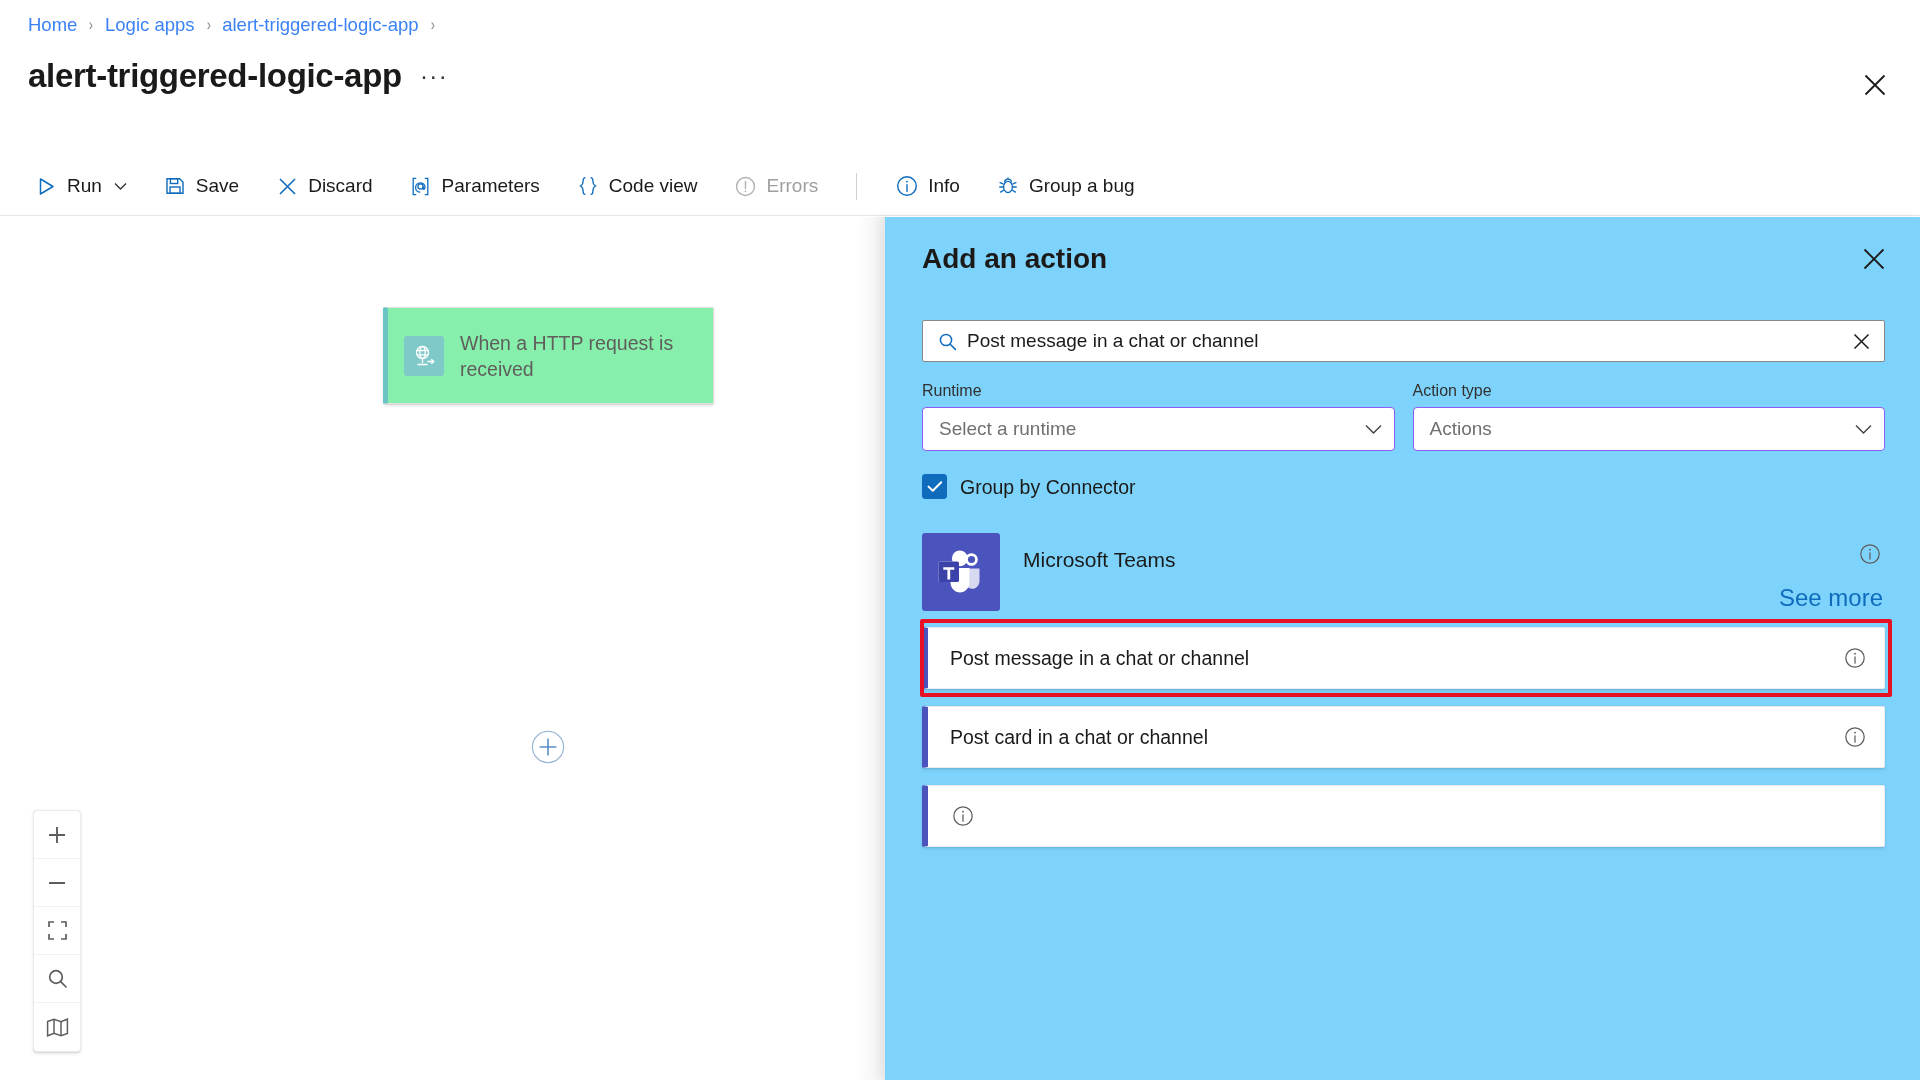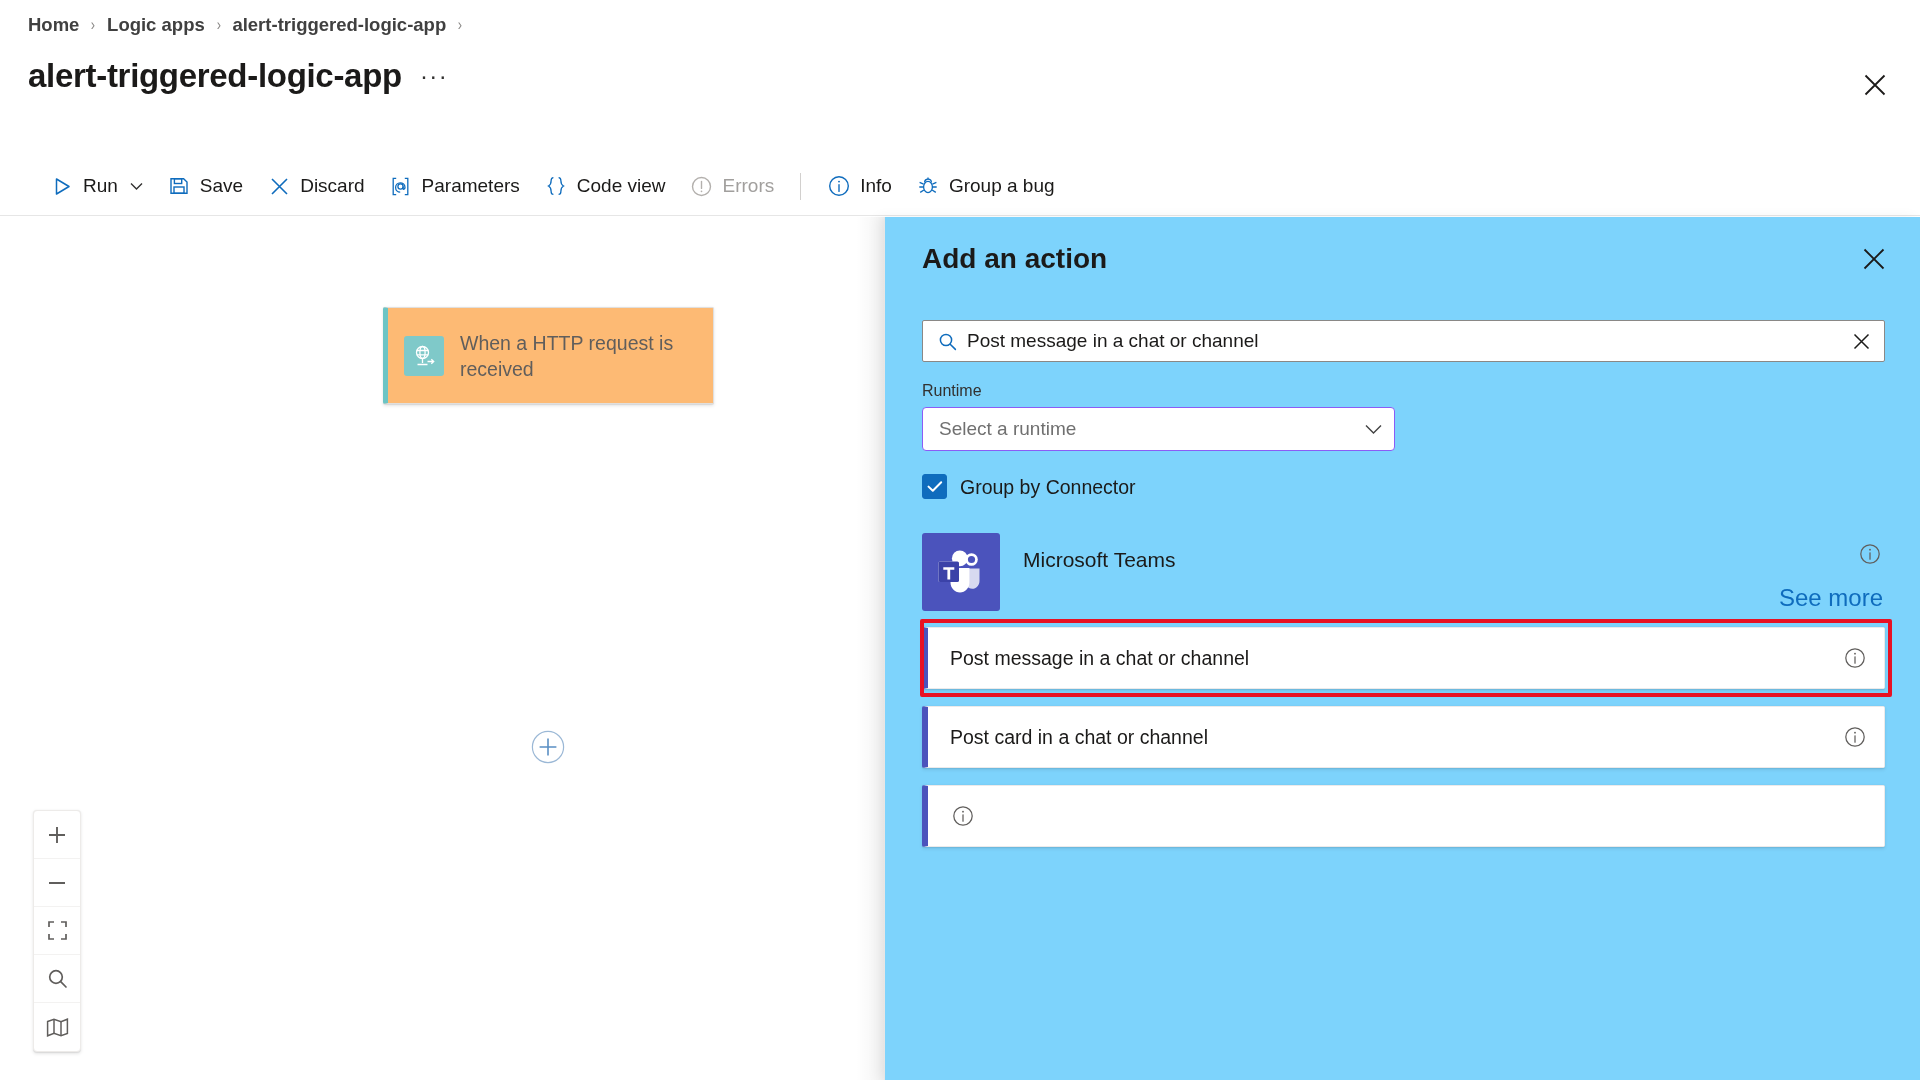--- a/index.html
+++ b/index.html
@@ -12,21 +12,21 @@
     color: #323130;
   }
   #app { position: relative; width: 1920px; height: 1080px; }
 
   
   .breadcrumb {
     position: absolute; left: 28px; top: 13px;
     display: flex; align-items: center; gap: 0px;
     font-size: 18.5px; line-height: 24px;
   }
-  .crumb-link { color: #404040; cursor: pointer; white-space: nowrap; font-weight: bold; }
+  .crumb-link { color: #3b82f6; cursor: pointer; white-space: nowrap; }
   .crumb-sep {
     color: #8a8886; font-size: 17px; margin: 0 11px;
     display: inline-block; transform: scaleX(0.75);
   }
 
   
   .title-row {
     position: absolute; left: 28px; top: 57px;
     display: flex; align-items: baseline; gap: 18px;
   }
@@ -43,21 +43,21 @@
   .blade-close {
     position: absolute; right: 28px; top: 68px;
     width: 34px; height: 34px; cursor: pointer;
     display: flex; align-items: center; justify-content: center;
   }
   .blade-close svg { display: block; }
 
   
   .cmdbar {
     position: absolute; left: 0; top: 157px; width: 1920px; height: 59px;
-    display: flex; align-items: center; padding-left: 38px; gap: 0;
+    display: flex; align-items: center; padding-left: 22px; gap: 12px;
     border-bottom: 1px solid #e6e6e6;
   }
   .cmd {
     display: flex; align-items: center; gap: 9px;
     padding: 7px 12px; cursor: pointer; border-radius: 2px;
     font-size: 19px; color: #1b1a19; white-space: nowrap;
   }
   .cmd .glyph { display: flex; align-items: center; justify-content: center; width: 24px; height: 24px; }
   .cmd.disabled { color: #a19f9d; cursor: default; }
   .cmd .chev { margin-left: 3px; display: flex; }
@@ -68,21 +68,21 @@
   
   .canvas {
     position: absolute; left: 0; top: 217px;
     width: 884px; height: 863px;
     background: #ffffff;
     overflow: hidden;
   }
   .trigger-card {
     position: absolute; left: 383px; top: 90px;
     width: 331px; height: 97px;
-    background: #fdba74;
+    background: #86efac;
     border: 1px solid #e1dfdd;
     border-left: 5px solid #6bc4c4;
     border-radius: 2px;
     box-shadow: 0 1.6px 3.6px rgba(0,0,0,.10), 0 0.3px 0.9px rgba(0,0,0,.08);
     display: flex; align-items: center; gap: 16px; padding: 0 18px 0 16px;
     cursor: pointer;
   }
   .trigger-icon {
     width: 40px; height: 40px; border-radius: 3px;
     background: #7fc9c9;
@@ -443,20 +443,31 @@
         <div class="field-label">Runtime</div>
         <div class="combo">
           <span class="combo-value">Select a runtime</span>
           <span class="combo-chev">
             <svg width="17" height="11" viewBox="0 0 17 11">
                 <path d="M1 1.5 L8.5 9 L16 1.5" stroke="#424242" stroke-width="1.4" fill="none"></path>
               </svg>
           </span>
         </div>
       </div>
+      <div class="field">
+        <div class="field-label">Action type</div>
+        <div class="combo">
+          <span class="combo-value has-value">Actions</span>
+          <span class="combo-chev">
+            <svg width="17" height="11" viewBox="0 0 17 11">
+                <path d="M1 1.5 L8.5 9 L16 1.5" stroke="#424242" stroke-width="1.4" fill="none"></path>
+              </svg>
+          </span>
+        </div>
+      </div>
     </div>
 
     <div class="checkrow">
       <span class="checkbox">
         <svg width="16" height="13" viewBox="0 0 16 13">
           <path d="M1.5 6.6 L5.8 10.8 L14.2 2.2" stroke="#ffffff" stroke-width="2" fill="none" stroke-linecap="round" stroke-linejoin="round"></path>
         </svg>
       </span>
       <span class="checkrow-label">Group by Connector</span>
     </div>

